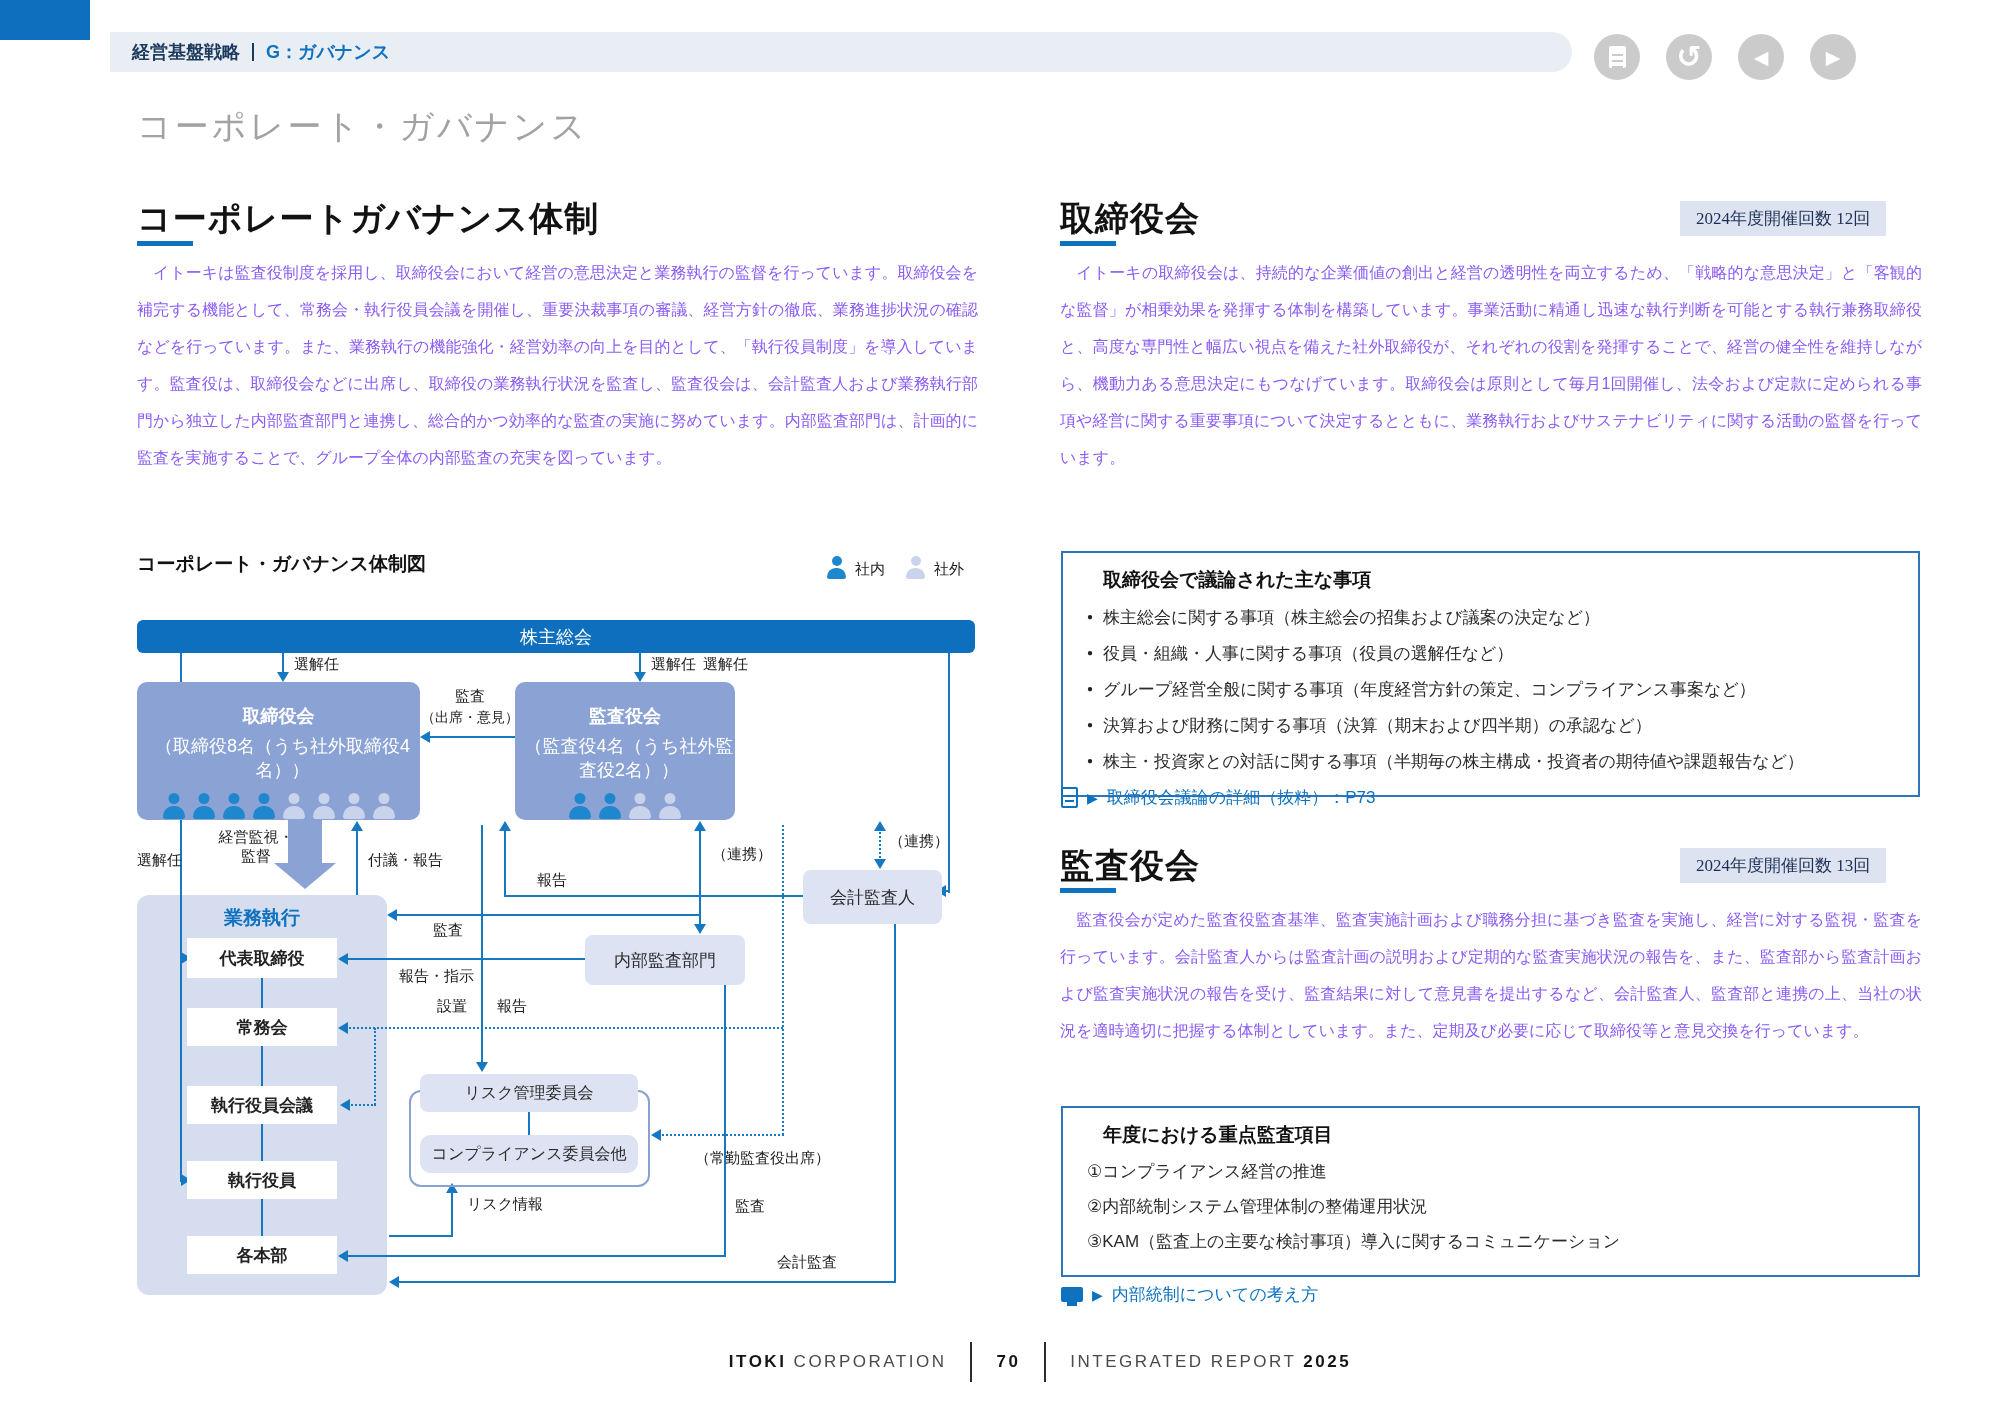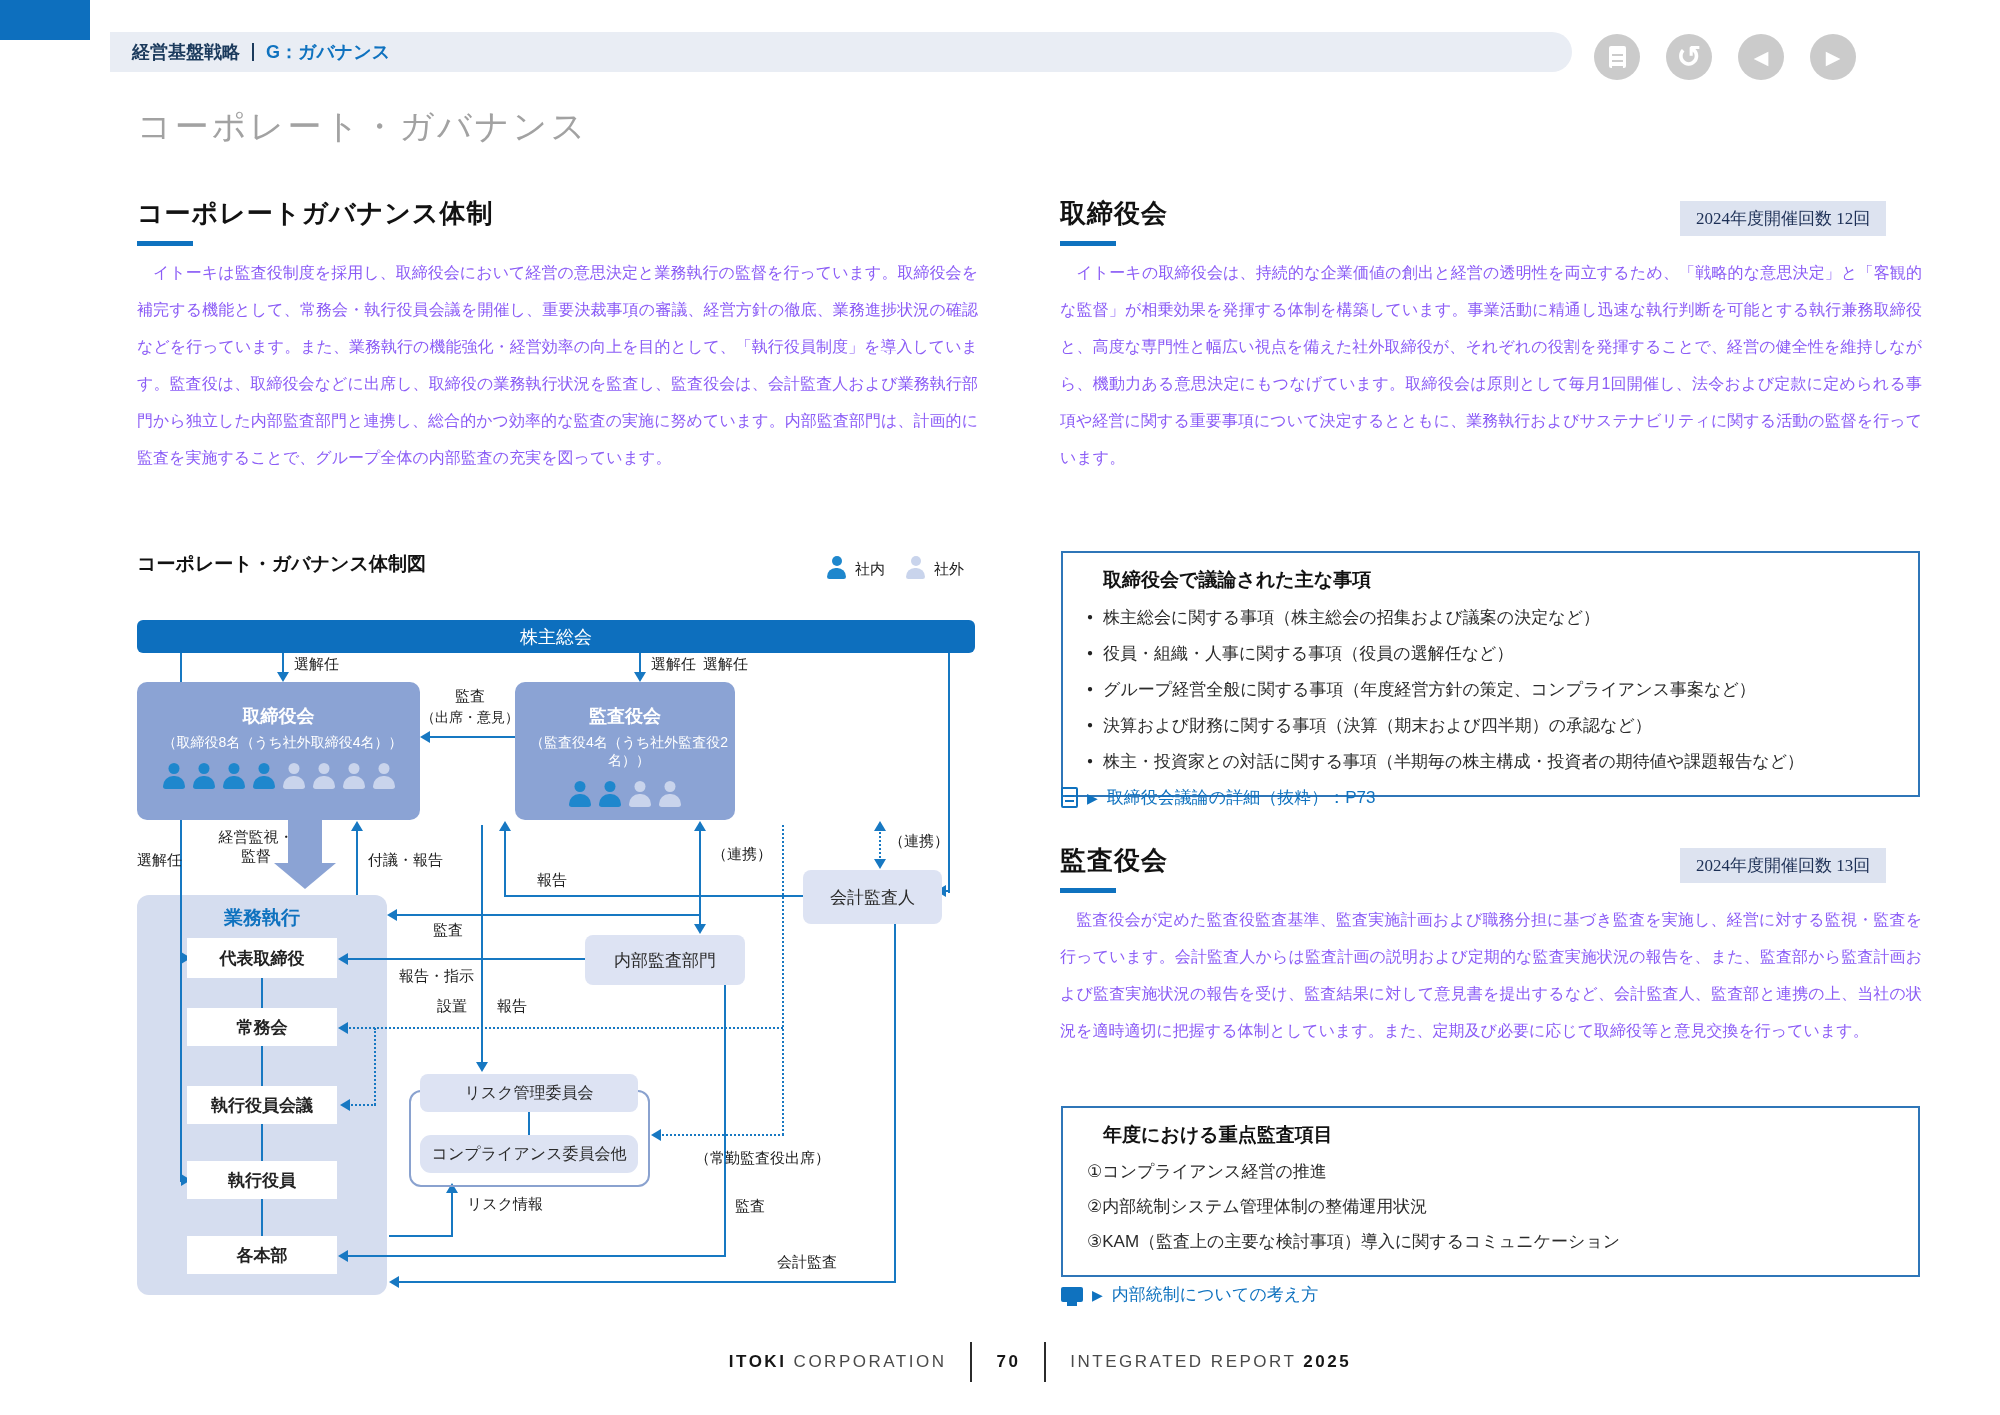--- a/index.html
+++ b/index.html
@@ -13,21 +13,21 @@
   .header-div{width:0;height:18px;border-left:2px solid #1b3a5c;margin:0 12px;}
   .header-cat{font-size:18px;font-weight:bold;color:#0f72bf;}
   .nav-btn{position:absolute;top:34px;width:46px;height:46px;border-radius:50%;background:#cbcbcb;
            display:flex;align-items:center;justify-content:center;color:#fff;}
   .tri{font-size:19px;line-height:1;}
   .undo-glyph{font-size:30px;line-height:1;font-weight:bold;}
   .doc-glyph{width:17px;height:22px;background:#fff;border-radius:2px;
              background-image:repeating-linear-gradient(#fff 0 4px,#cbcbcb 4px 6px);background-size:11px 100%;background-position:3px 4px;background-repeat:no-repeat;}
   
   .page-title{position:absolute;left:137px;top:104px;font-size:34px;color:#a2a2a2;letter-spacing:3px;}
-  .h2{position:absolute;font-size:26px;font-weight:bold;color:#121212;letter-spacing:1px;}
+  .h2{position:absolute;font-size:34px;font-weight:bold;color:#121212;letter-spacing:1px;}
   .h2-bar{position:absolute;width:56px;height:5px;background:#0f72bf;}
   .para{position:absolute;font-size:16px;line-height:37px;text-align:justify;color:#8b5cf6;}
   .badge{position:absolute;background:#dde3f0;color:#1c2f55;font-size:17px;padding:6px 16px;white-space:nowrap;font-family:Liberation Serif, serif;}
   .info-box{position:absolute;border:2px solid #2f76b8;box-sizing:border-box;padding:14px 24px 16px;background:#fff;}
   .info-box h3{margin:0 0 6px 16px;font-size:19px;color:#121212;}
   .info-box ul{margin:0;padding:0;list-style:none;}
   .info-box li{font-size:17px;line-height:35px;color:#2b2b2b;}
   .info-box li.dot::before{content:"●";font-size:10px;vertical-align:3px;margin-right:10px;color:#222;}
   .link-row{position:absolute;display:flex;align-items:center;gap:9px;font-size:17px;color:#0f72bf;cursor:pointer;}
   .doc-icon{width:17px;height:21px;border:2px solid #0f72bf;border-radius:2px;box-sizing:border-box;
@@ -41,21 +41,21 @@
   .footer b{color:#161616;}
   .fbar{width:2px;height:40px;background:#2b2b2b;}
   
   .diagram{position:absolute;left:137px;top:585px;width:842px;height:730px;}
   .dg-title{position:absolute;left:137px;top:551px;font-size:19px;font-weight:bold;color:#121212;}
   .legend{position:absolute;left:826px;top:556px;display:flex;align-items:flex-end;gap:8px;font-size:15px;color:#222;}
   .sh-bar{position:absolute;left:0;top:35px;width:838px;height:33px;background:#0d6fbe;border-radius:6px;
           display:flex;align-items:center;justify-content:center;color:#fff;font-size:18px;}
   .org-box{position:absolute;background:#8ba3d4;border-radius:10px;color:#fff;text-align:center;box-sizing:border-box;padding-top:22px;}
   .org-box .t{font-size:18px;font-weight:bold;}
-  .org-box .s{font-size:14px;margin-top:6px;padding-left:8px;}
+  .org-box .s{font-size:18px;margin-top:6px;padding-left:8px;}
   .prow{display:flex;justify-content:center;gap:6px;margin-top:11px;}
   .pi{width:24px;height:26px;position:relative;display:inline-block;}
   .pi::before{content:"";position:absolute;left:50%;top:0;transform:translateX(-50%);width:11px;height:11px;border-radius:50%;background:var(--pc);}
   .pi::after{content:"";position:absolute;bottom:0;left:1px;right:1px;height:13px;border-radius:11px 11px 3px 3px;background:var(--pc);}
   .pi.blue{--pc:#1e87cd;} .pi.lt{--pc:#c9d4ec;}
   .pi.sm{width:21px;height:23px;} .pi.sm::before{width:10px;height:10px;} .pi.sm::after{height:11px;}
   .lite-box{position:absolute;background:#dde3f3;border-radius:8px;display:flex;align-items:center;justify-content:center;
             font-size:17px;color:#2b2b2b;font-weight:500;box-sizing:border-box;}
   .exec-wrap{position:absolute;left:0;top:310px;width:250px;height:400px;background:#d5ddef;border-radius:12px;}
   .exec-title{position:absolute;left:0;top:320px;width:250px;text-align:center;font-size:19px;font-weight:bold;color:#0f72bf;}

